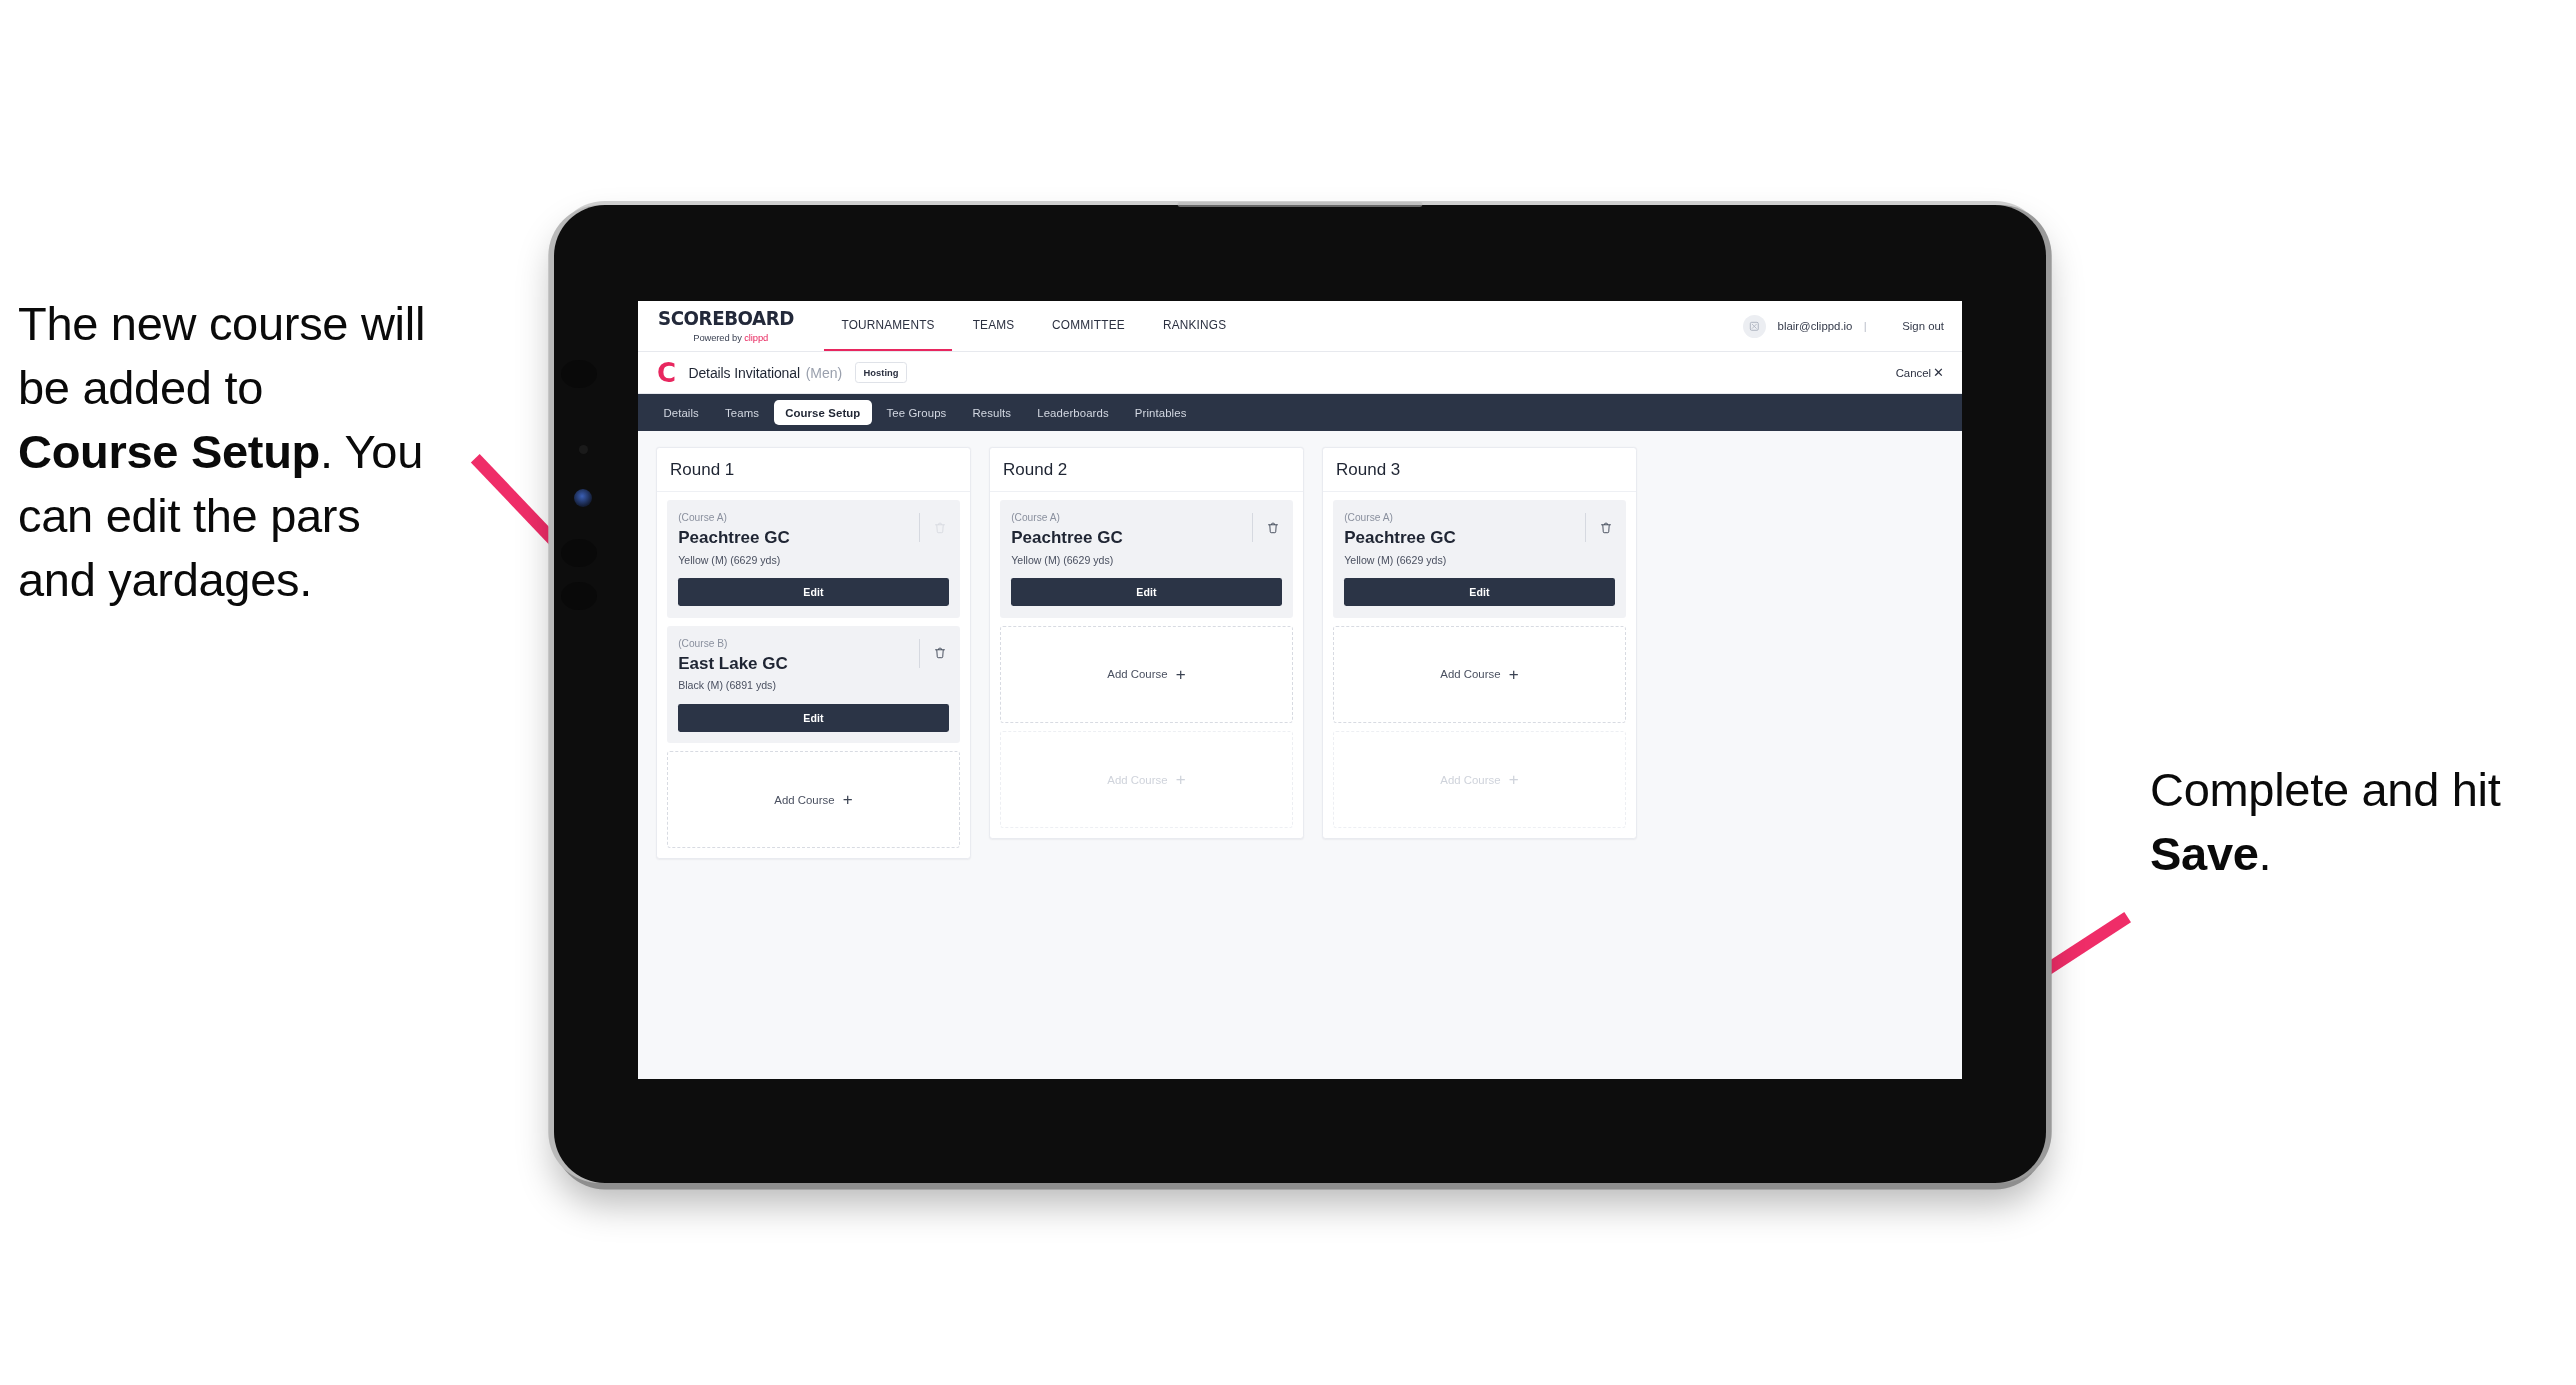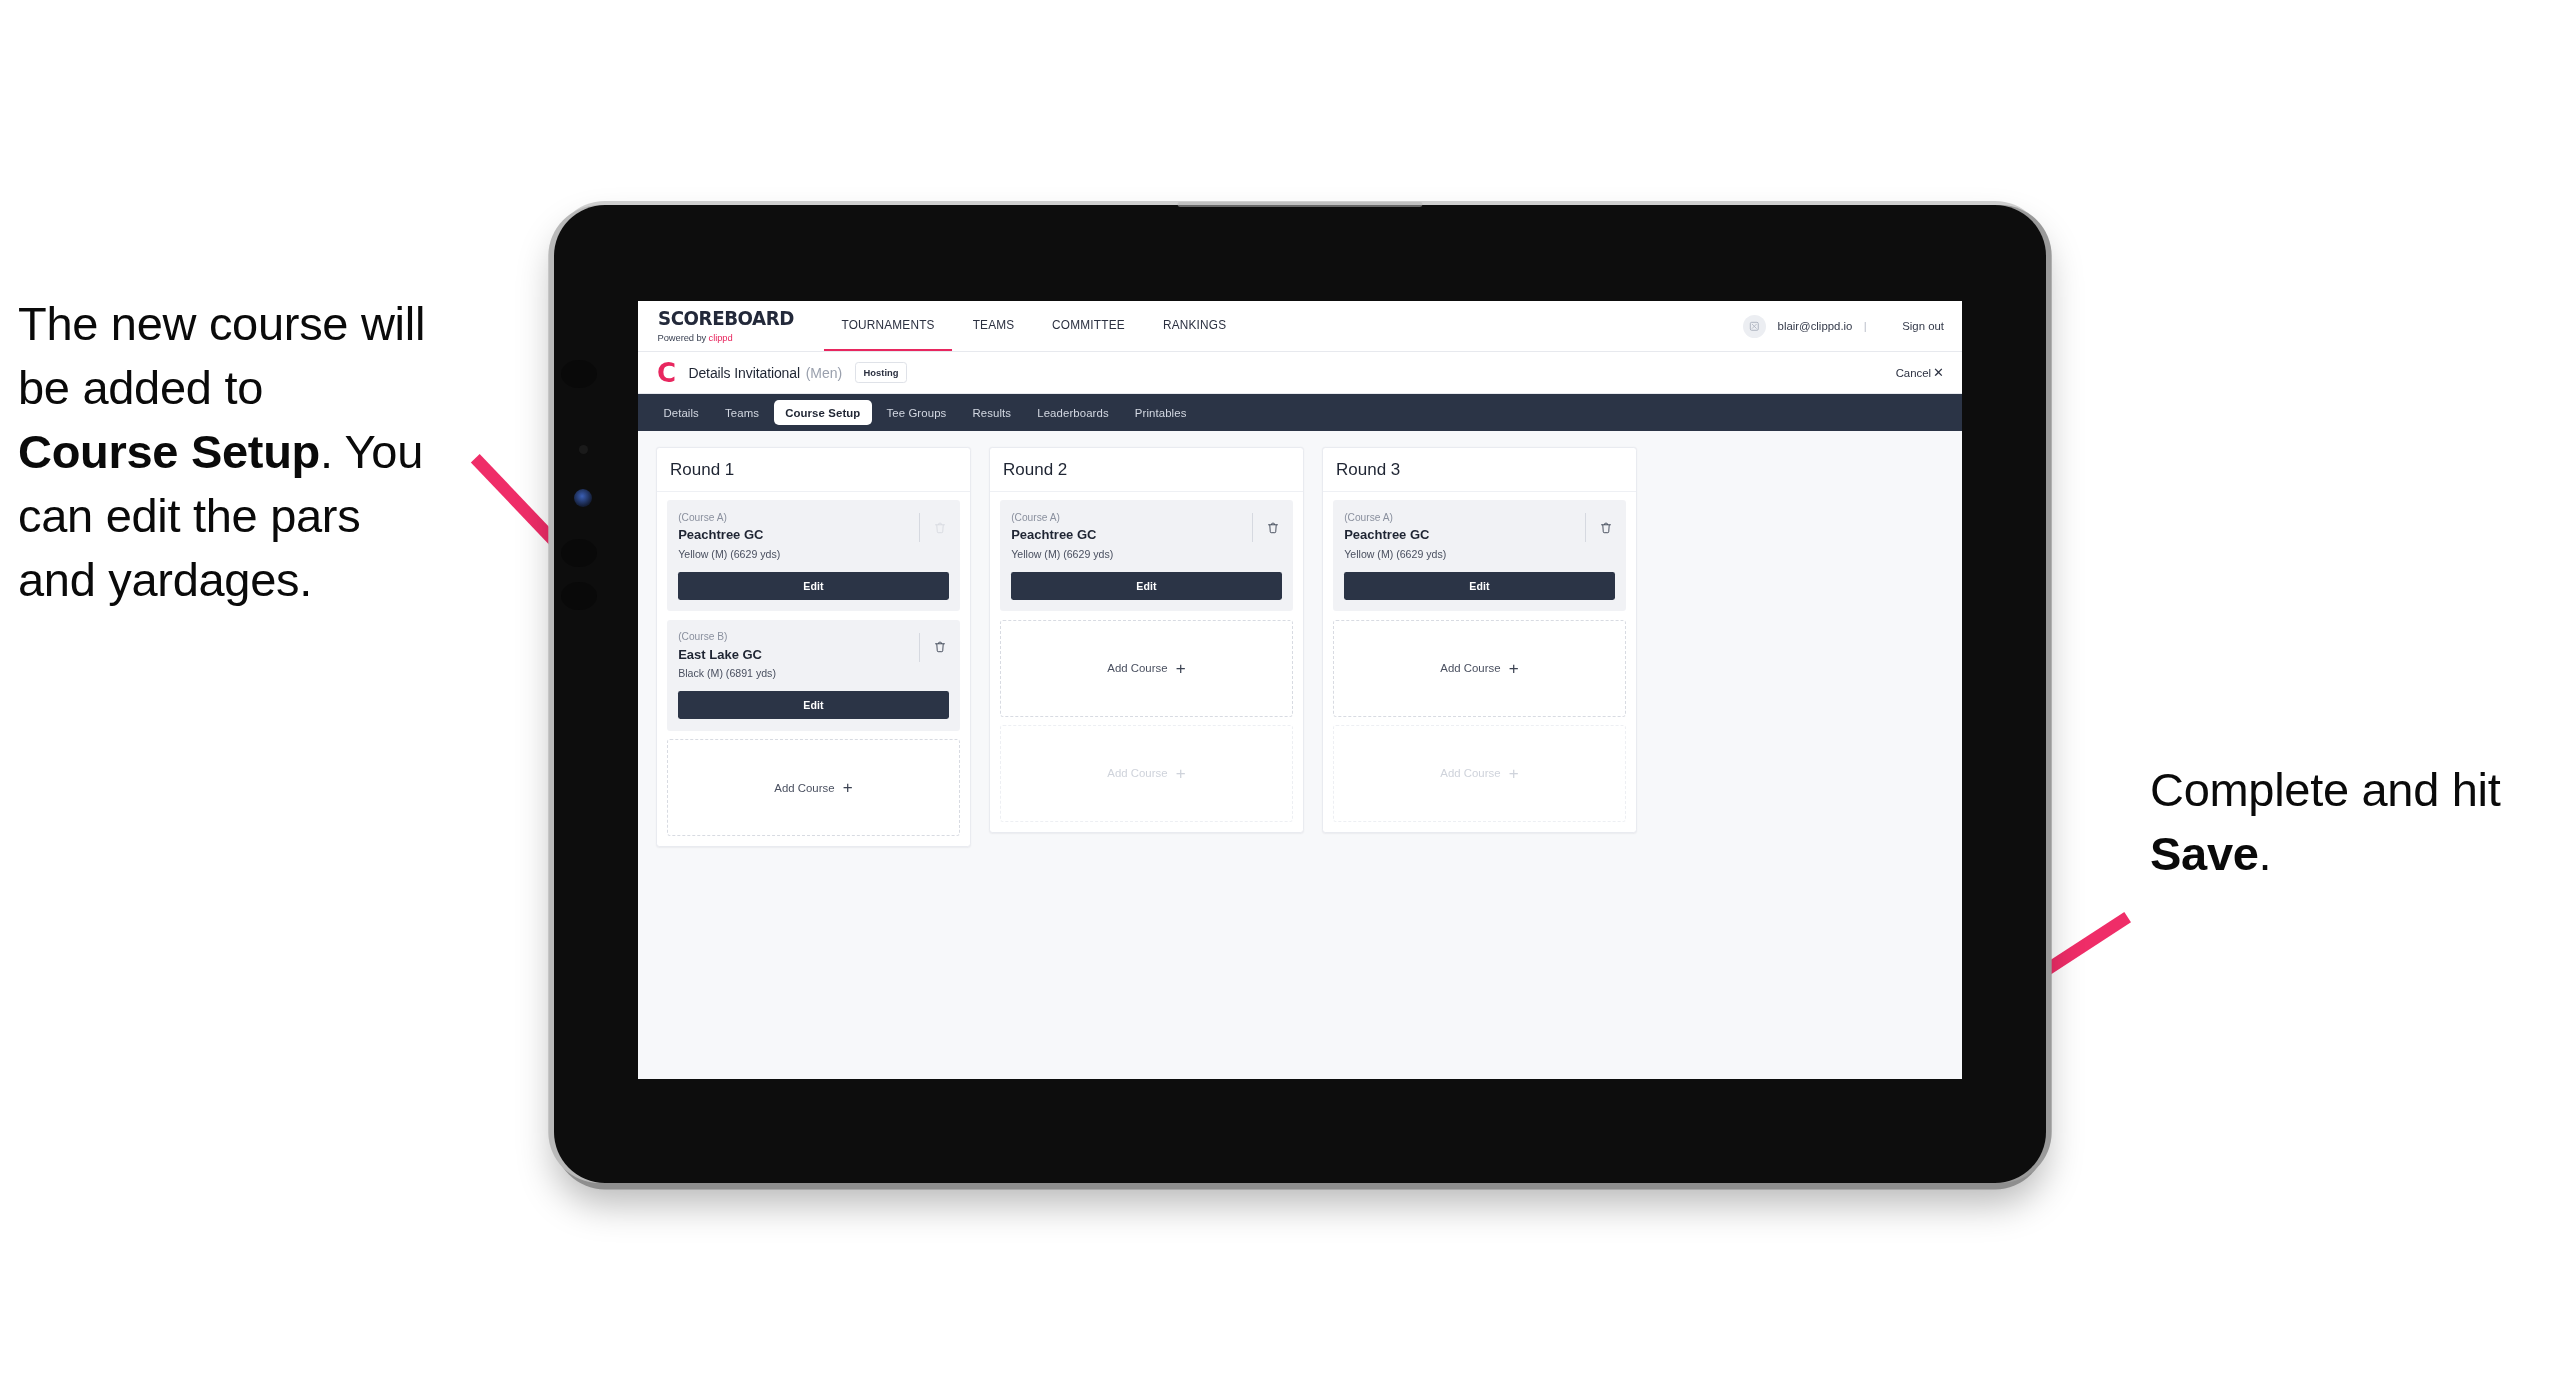--- a/index.html
+++ b/index.html
@@ -56,21 +56,21 @@
     position: absolute;
     left: 638px; top: 301px;
     width: 1324px; height: 778px;
     background: #f7f8fa;
     overflow: hidden;
   }
 
   
   .topbar {
     height: 51px; background:#ffffff; display:flex; align-items:stretch;
-    border-bottom: 0.8px solid #e7e9ee; position: relative;
+    border-bottom: 0.8px solid #e7e9ee; position: relative; text-align: center;
   }
   .brand { display:flex; flex-direction:column; justify-content:center;
            padding: 0 18px 0 19.6px; }
   .brand-title {
     font-family: "DejaVu Sans", sans-serif;
     font-weight: 700; font-size: 19.6px; letter-spacing: -0.5px;
     color:#23293a; line-height: 1; transform: scaleX(0.93); transform-origin: left center;
   }
   .brand-sub { font-size: 9.4px; color:#3c4354; margin-top: 3.3px; letter-spacing:-0.1px;}
   .brand-sub .clippd { color:#e8275f; font-weight:400; }
@@ -144,21 +144,21 @@
   }
   .round-body { padding: 8.2px 9.8px 9.8px 9.8px; display:flex; flex-direction:column; gap:8.2px; }
 
   .course-card {
     background:#f1f2f5; border-radius:3.3px; padding: 9.8px 11.4px 11.4px 11.4px;
     position: relative;
   }
   .cc-top { display:flex; align-items:flex-start; }
   .cc-text { flex:1 1 auto; min-width:0; }
   .cc-label { font-size:10.2px; color:#8a909e; line-height:1.5; }
-  .cc-name  { font-size:13px; color:#1f2533; font-weight:700; line-height:1.55; }
+  .cc-name  { font-size:17px; color:#1f2533; font-weight:700; line-height:1.55; }
   .cc-tee   { font-size:10.6px; color:#4a5060; line-height:1.55; }
   .cc-actions { display:flex; align-items:center; flex:none; padding-top: 3.3px;}
   .cc-divider { width:0.8px; height: 29px; background:#d6d9e0; margin-right: 11.4px; }
   .trash {
     width: 18px; height: 18px; color:#3b4252; cursor:pointer;
     display:flex; align-items:center; justify-content:center;
   }
   .trash.disabled { color:#c9ccd4; cursor:default; opacity:.65; }
   .edit-btn {
     margin-top: 9.8px; width:100%; background:#2b3446; color:#ffffff;

